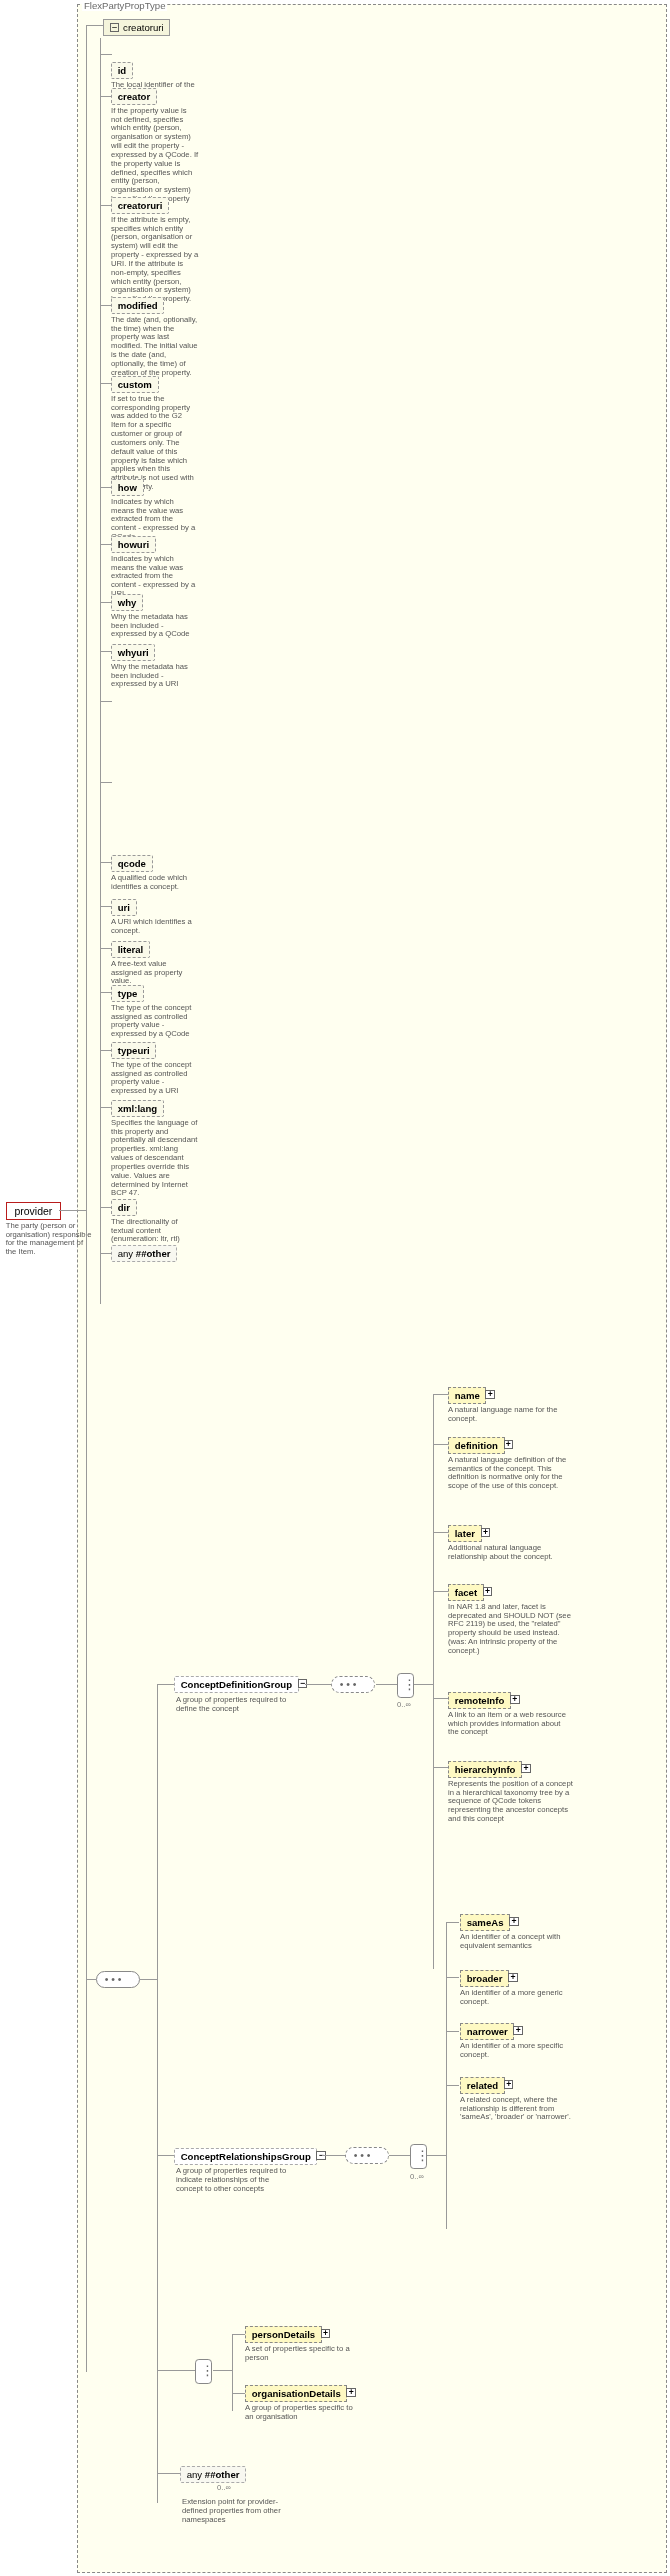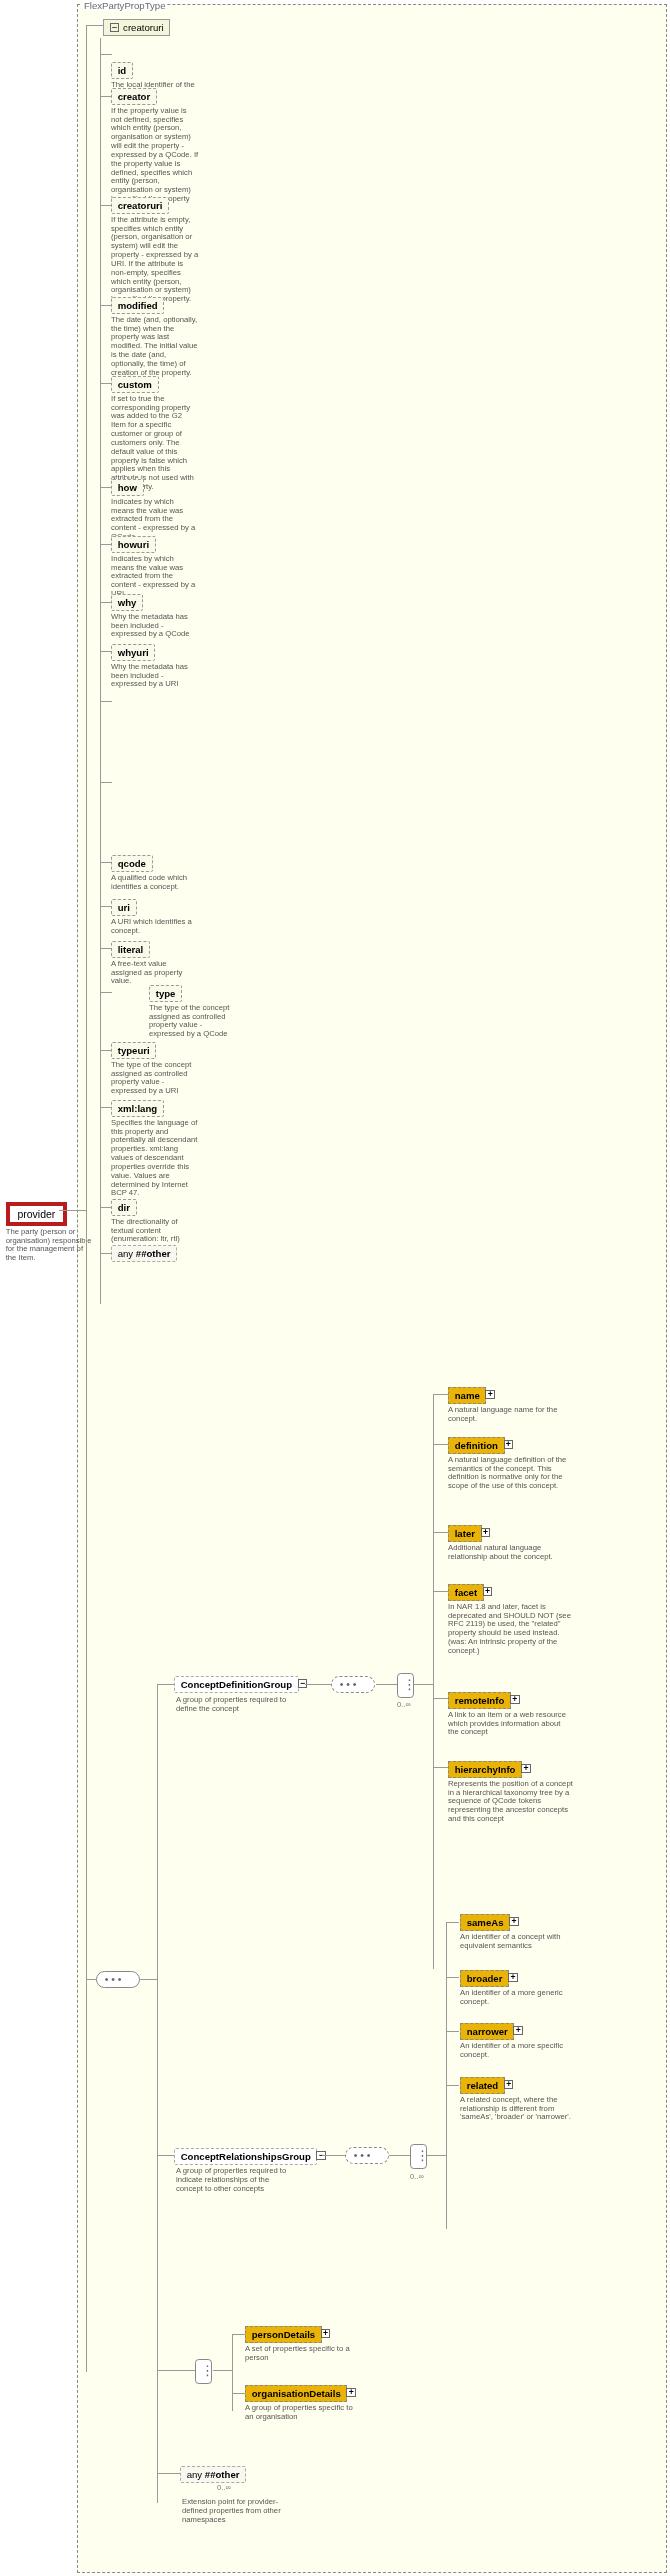--- a/index.html
+++ b/index.html
@@ -1,30 +1,30 @@
 <!DOCTYPE html>
 <html><head>
 <meta charset="utf-8">
 <style>
   * { box-sizing: border-box; margin: 0; padding: 0; }
   body { font-family: Arial, sans-serif; font-size: 8.6px; background: #fff; width: 671px; }
   .canvas { position: relative; width: 671px; height: 2576px; }
   .outer-box { position: absolute; left: 77px; top: 3.8px; width: 590px; height: 2569px; border: 1px dashed #888; background: #fffff0; }
   .outer-label { position: absolute; left: 82px; top: 0px; font-size: 9.6px; color: #6a6a6a; background:#fff; padding:0 1.9px; }
   .root-node { position: absolute; left: 5.7px; top: 1202px; }
-  .node-box { border: 4px solid #b91c1c; background: #fff; padding: 1.9px 7.7px; font-size: 10.5px; display:inline-block;text-align:right; }
+  .node-box { border: 1px solid #b91c1c; background: #fff; padding: 1.9px 7.7px; font-size: 10.5px; display:inline-block;text-align:right; }
   .desc { font-size: 7.7px; color: #555; line-height: 1.15; margin-top: 1.9px; max-width: 88px; }
   .desc-w { max-width: 115px; }
   .attr { position: absolute; }
   .attr .box { border: 1px dashed #999; background: #fafaea; padding: 1.9px 5.7px; font-size: 9.6px; font-weight: bold; display:inline-block; border-radius:1.9px; }
   .plus { position:absolute; right:-9.6px; top:1.9px; width:9.6px; height:9.6px; border:1px solid #666; font-size:8.6px; line-height:7.7px; text-align:center; background:#fff; }
   .attr-header { position:absolute; left:103px; top:19px; border:1px solid #999; background:#f5f5dc; padding:1.9px 5.7px; font-size:9.6px; }
   .attr-header .minus { display:inline-block; width:9.6px; height:9.6px; border:1px solid #666; font-size:9.6px; line-height:7.7px; text-align:center; margin-right:3.8px; }
   .child-node { position:absolute; }
-  .child-node .box { border:1px solid #333; background:#eab308; padding:1.9px 5.7px; font-size:9.6px; font-weight:bold; display:inline-block; position:relative; }
+  .child-node .box { border:1px solid #333; background:#fef9c3; padding:1.9px 5.7px; font-size:9.6px; font-weight:bold; display:inline-block; position:relative; }
   .child-node .box.dashed { border-style:dashed; border-color:#888; }
   .seq-icon { position:absolute; width:44px; height:17px; border:1px solid #888; border-radius:8.6px; background:#fff; }
   .seq-icon.dashed { border-style:dashed; }
   .seq-icon::before { content:'•••'; position:absolute; left:7.7px; top:1px; font-size:10.5px; letter-spacing:2.9px; color:#666; }
   .choice-icon { position:absolute; width:17px; height:25px; border:1px solid #888; border-radius:3.8px; background:#fff; }
   .choice-icon::before { content:'⋮'; position:absolute; left:4.8px; top:2.9px; font-size:13.4px; color:#666; }
   .conn-h { position:absolute; height:1px; background:#999; }
   .conn-v { position:absolute; width:1px; background:#999; }
   .ann { font-size:7.7px; color:#777; position:absolute; }
   .any-box { position:absolute; border:1px dashed #aaa; background:#f8f8f0; padding:1.9px 5.7px; font-size:9.6px; border-radius:1.9px; }
@@ -57,21 +57,21 @@
   <div class="attr" style="left:111px; top:197px;"><div class="box">creatoruri</div><div class="desc">If the attribute is empty, specifies which entity (person, organisation or system) will edit the property - expressed by a URI. If the attribute is non-empty, specifies which entity (person, organisation or system) has edited the property.</div></div>
   <div class="attr" style="left:111px; top:297px;"><div class="box">modified</div><div class="desc">The date (and, optionally, the time) when the property was last modified. The initial value is the date (and, optionally, the time) of creation of the property.</div></div>
   <div class="attr" style="left:111px; top:376px;"><div class="box">custom</div><div class="desc">If set to true the corresponding property was added to the G2 Item for a specific customer or group of customers only. The default value of this property is false which applies when this attribute is not used with the property.</div></div>
   <div class="attr" style="left:111px; top:479px;"><div class="box">how</div><div class="desc">Indicates by which means the value was extracted from the content - expressed by a QCode</div></div>
   <div class="attr" style="left:111px; top:536px;"><div class="box">howuri</div><div class="desc">Indicates by which means the value was extracted from the content - expressed by a URI</div></div>
   <div class="attr" style="left:111px; top:594px;"><div class="box">why</div><div class="desc">Why the metadata has been included - expressed by a QCode</div></div>
   <div class="attr" style="left:111px; top:644px;"><div class="box">whyuri</div><div class="desc">Why the metadata has been included - expressed by a URI</div></div>
   <div class="attr" style="left:111px; top:855px;"><div class="box">qcode</div><div class="desc">A qualified code which identifies a concept.</div></div>
   <div class="attr" style="left:111px; top:899px;"><div class="box">uri</div><div class="desc">A URI which identifies a concept.</div></div>
   <div class="attr" style="left:111px; top:941px;"><div class="box">literal</div><div class="desc">A free-text value assigned as property value.</div></div>
-  <div class="attr" style="left:111px; top:985px;margin-left:38px;"><div class="box">type</div><div class="desc">The type of the concept assigned as controlled property value - expressed by a QCode</div></div>
+  <div class="attr" style="left:111px; top:985px;"><div class="box">type</div><div class="desc">The type of the concept assigned as controlled property value - expressed by a QCode</div></div>
   <div class="attr" style="left:111px; top:1042px;"><div class="box">typeuri</div><div class="desc">The type of the concept assigned as controlled property value - expressed by a URI</div></div>
   <div class="attr" style="left:111px; top:1100px;"><div class="box">xml:lang</div><div class="desc">Specifies the language of this property and potentially all descendant properties. xml:lang values of descendant properties override this value. Values are determined by Internet BCP 47.</div></div>
   <div class="attr" style="left:111px; top:1199px;"><div class="box">dir</div><div class="desc">The directionality of textual content (enumeration: ltr, rtl)</div></div>
 
   <div class="conn-h" style="left:100px; top:54px; width:11.5px;"></div>
   <div class="conn-h" style="left:100px; top:96px; width:11.5px;"></div>
   <div class="conn-h" style="left:100px; top:205px; width:11.5px;"></div>
   <div class="conn-h" style="left:100px; top:305px; width:11.5px;"></div>
   <div class="conn-h" style="left:100px; top:383px; width:11.5px;"></div>
   <div class="conn-h" style="left:100px; top:487px; width:11.5px;"></div>

